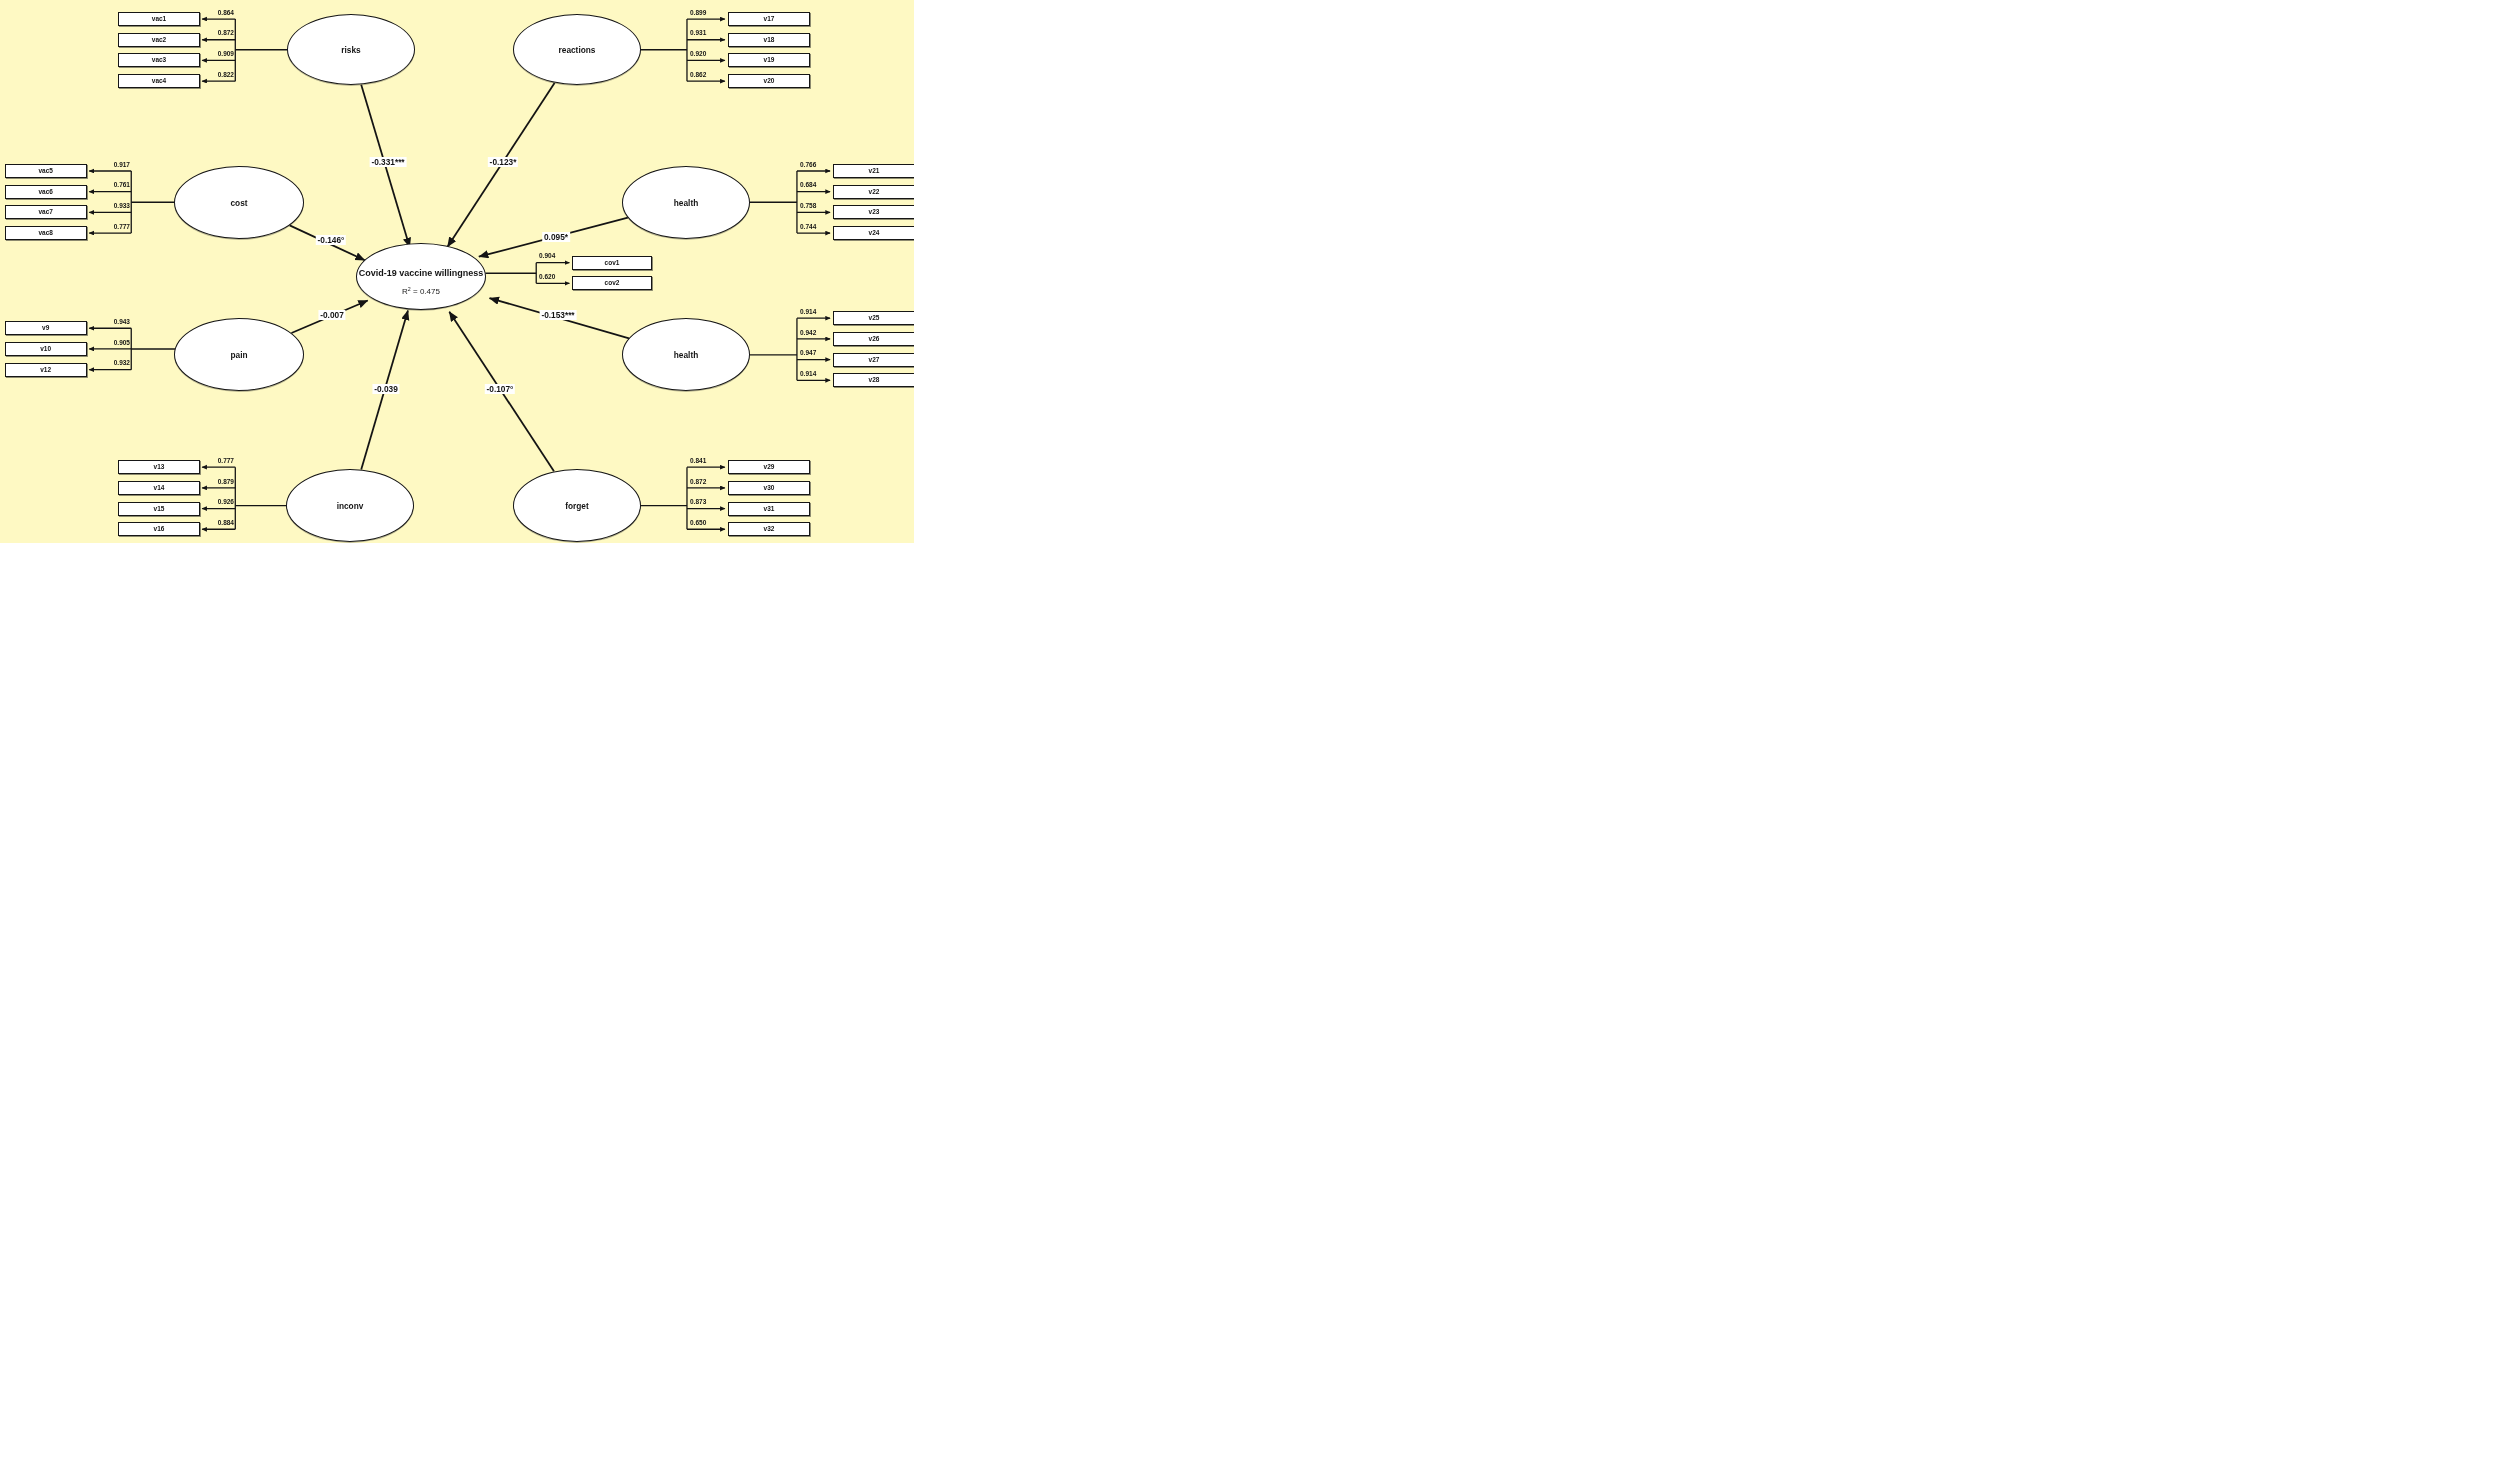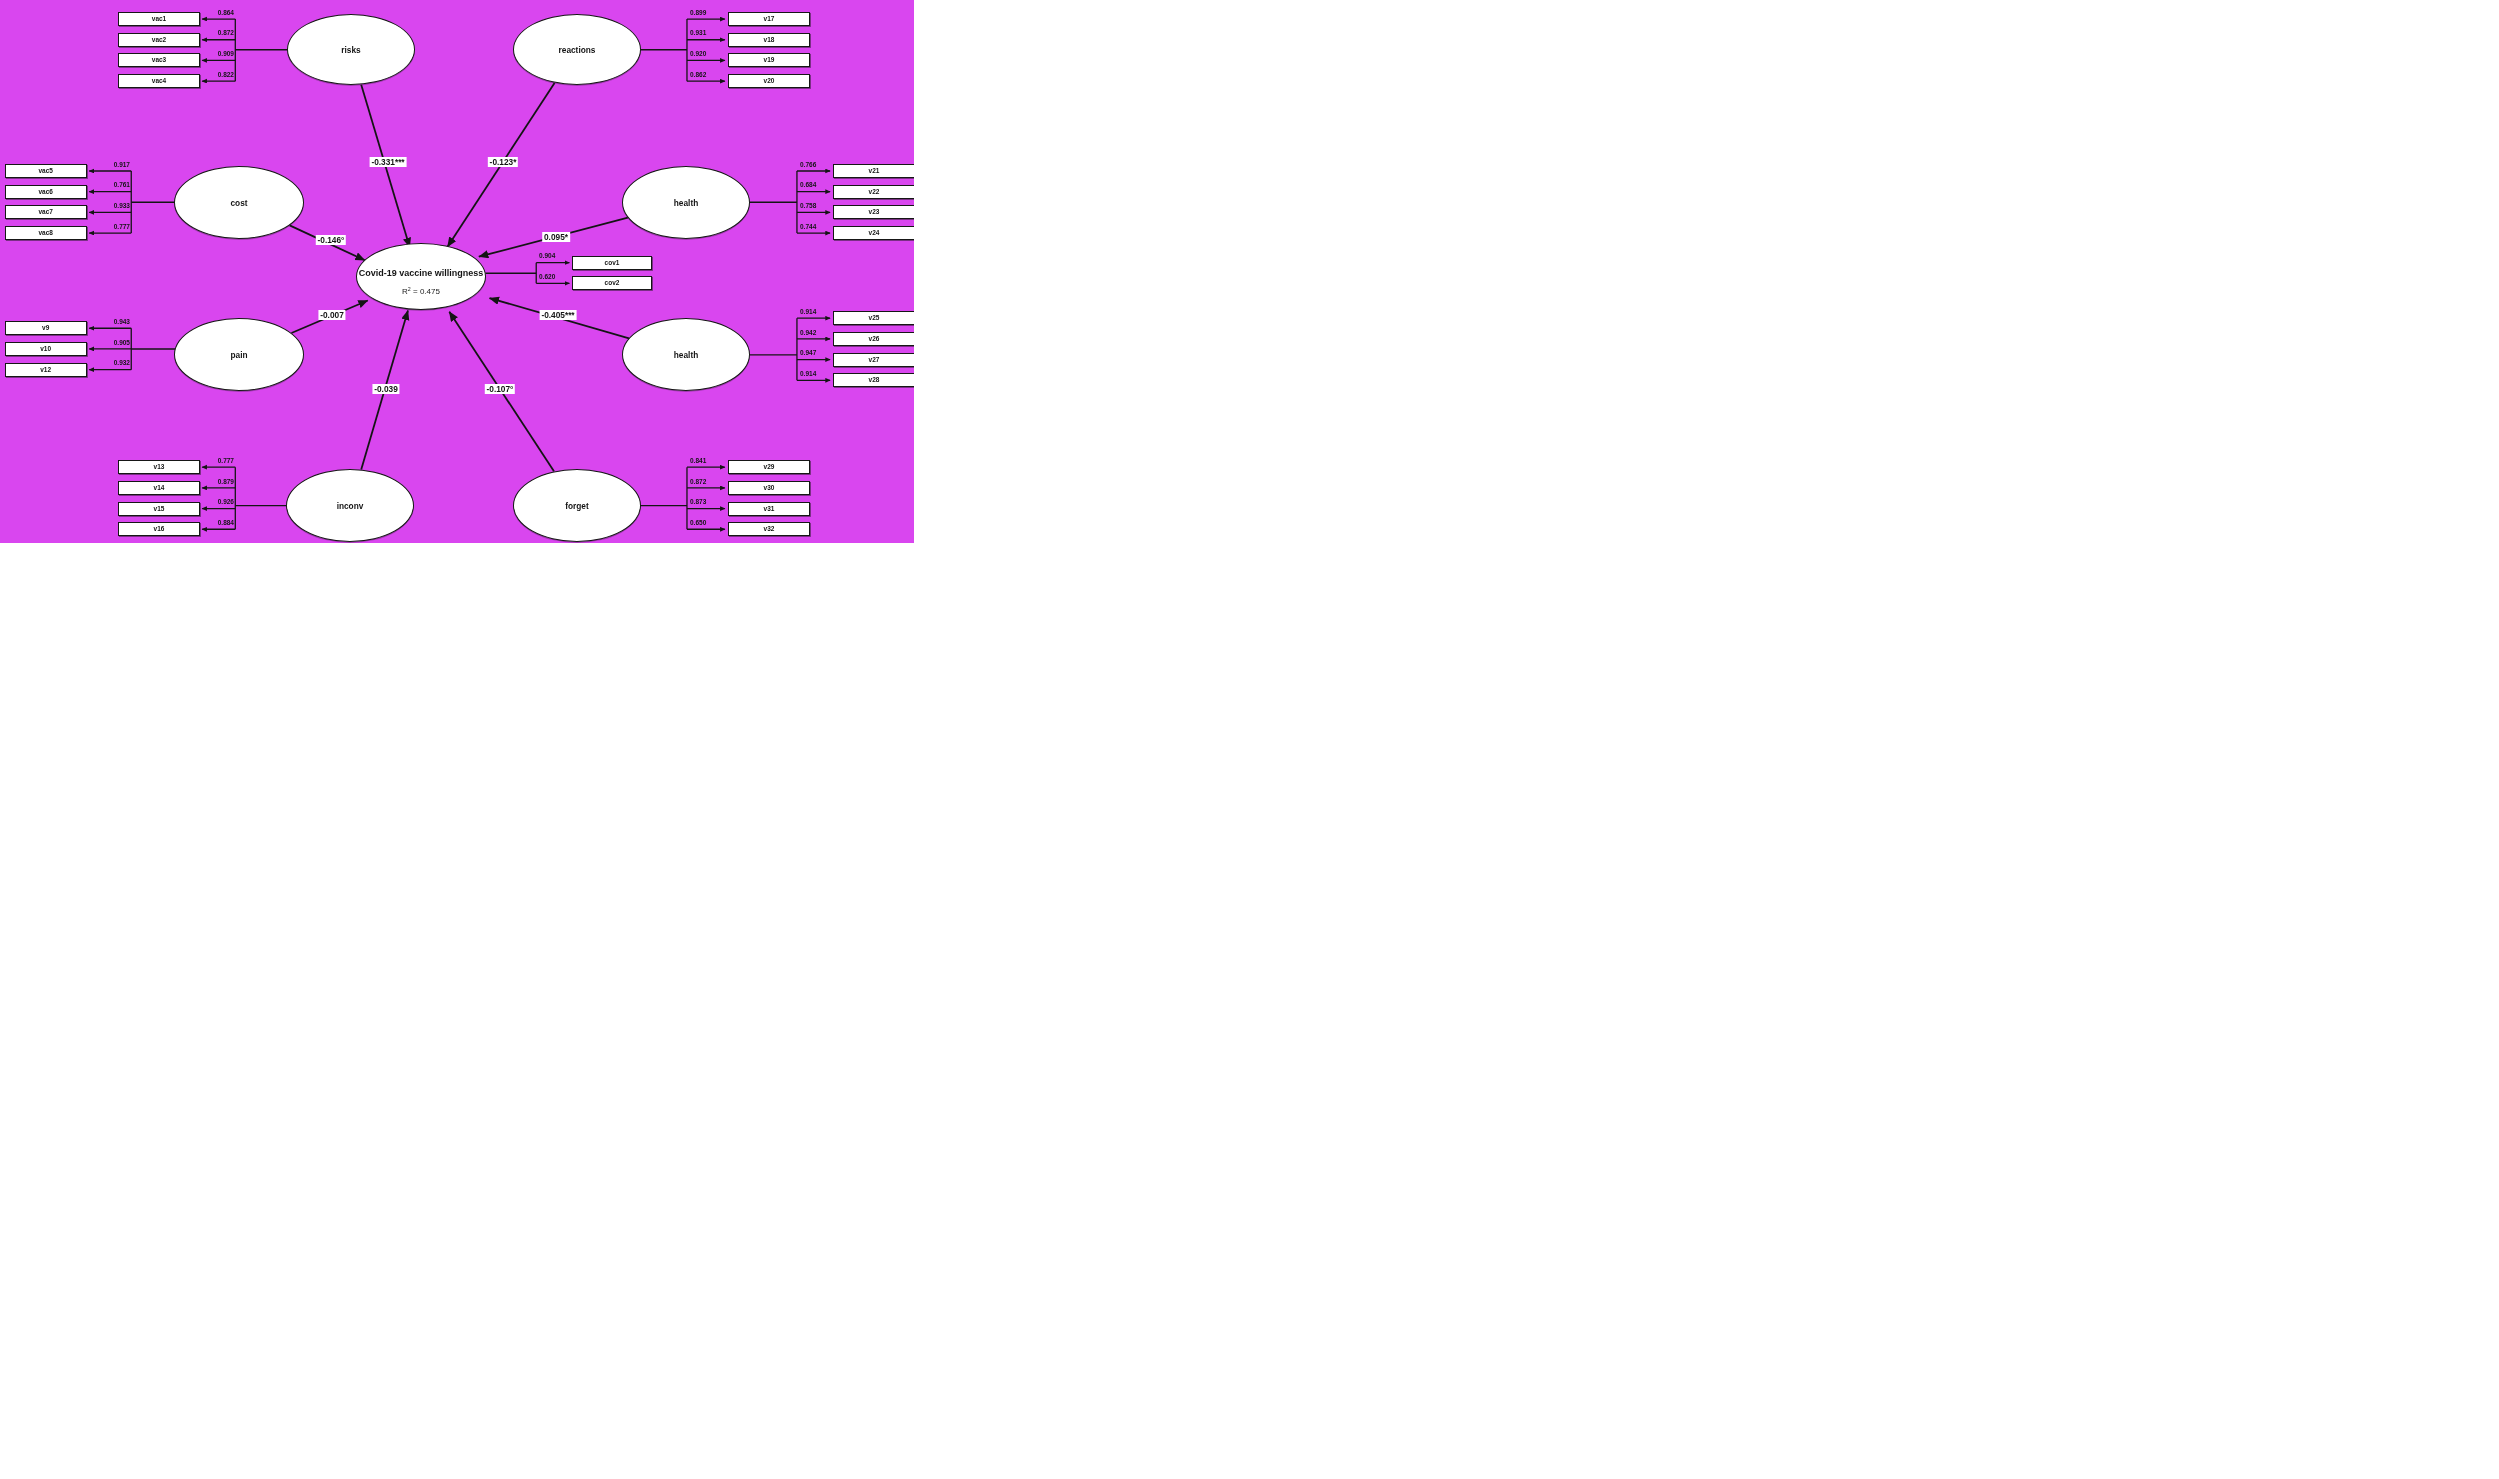--- a/index.html
+++ b/index.html
@@ -1,17 +1,17 @@
 <!DOCTYPE html>
 <html style="font-size:9.5px"><head>
 <meta charset="utf-8">
 <style>
   html,body{margin:0;padding:0;background:#ffffff;}
   #canvas{
-    position:relative;width:914px;height:543px;background:#d946ef;
+    position:relative;width:914px;height:543px;background:#fef9c3;
     font-family:"Liberation Sans", sans-serif;color:#141414;overflow:hidden;
   }
   #wires{position:absolute;left:0;top:0;z-index:0;}
   .rect{
     position:absolute;width:82px;height:13.6px;background:#fff;
     border:1.2px solid #161616;box-sizing:border-box;z-index:2;
     display:flex;align-items:center;justify-content:center;
     font-weight:bold;font-size:6.5px;line-height:1;
     box-shadow:0.9px 0.9px 0 rgba(25,25,25,.55);
   }
@@ -163,21 +163,21 @@
 
   <div class="ellipse" style="left:356px;top:243px;width:130px;height:67px"></div>
   <div class="ctitle">Covid-19 vaccine willingness</div>
   <div class="crsq"><span>R</span><sup>2</sup><span> = 0.475</span></div>
 
   <div class="coef" style="left:388px;top:162px">-0.331***</div>
   <div class="coef" style="left:503px;top:162px">-0.123*</div>
   <div class="coef" style="left:331px;top:240px">-0.146°</div>
   <div class="coef" style="left:556px;top:237px">0.095*</div>
   <div class="coef" style="left:332px;top:315px">-0.007</div>
-  <div class="coef" style="left:558px;top:315px">-0.405***</div>
+  <div class="coef" style="left:558px;top:315px">-0.153***</div>
   <div class="coef" style="left:386px;top:389px">-0.039</div>
   <div class="coef" style="left:500px;top:389px">-0.107°</div>
 
   <div class="rect" style="left:118px;top:12px">
       <span>vac1</span>
     </div>
   <div class="rect" style="left:118px;top:33px">
       <span>vac2</span>
     </div>
   <div class="rect" style="left:118px;top:53px">

